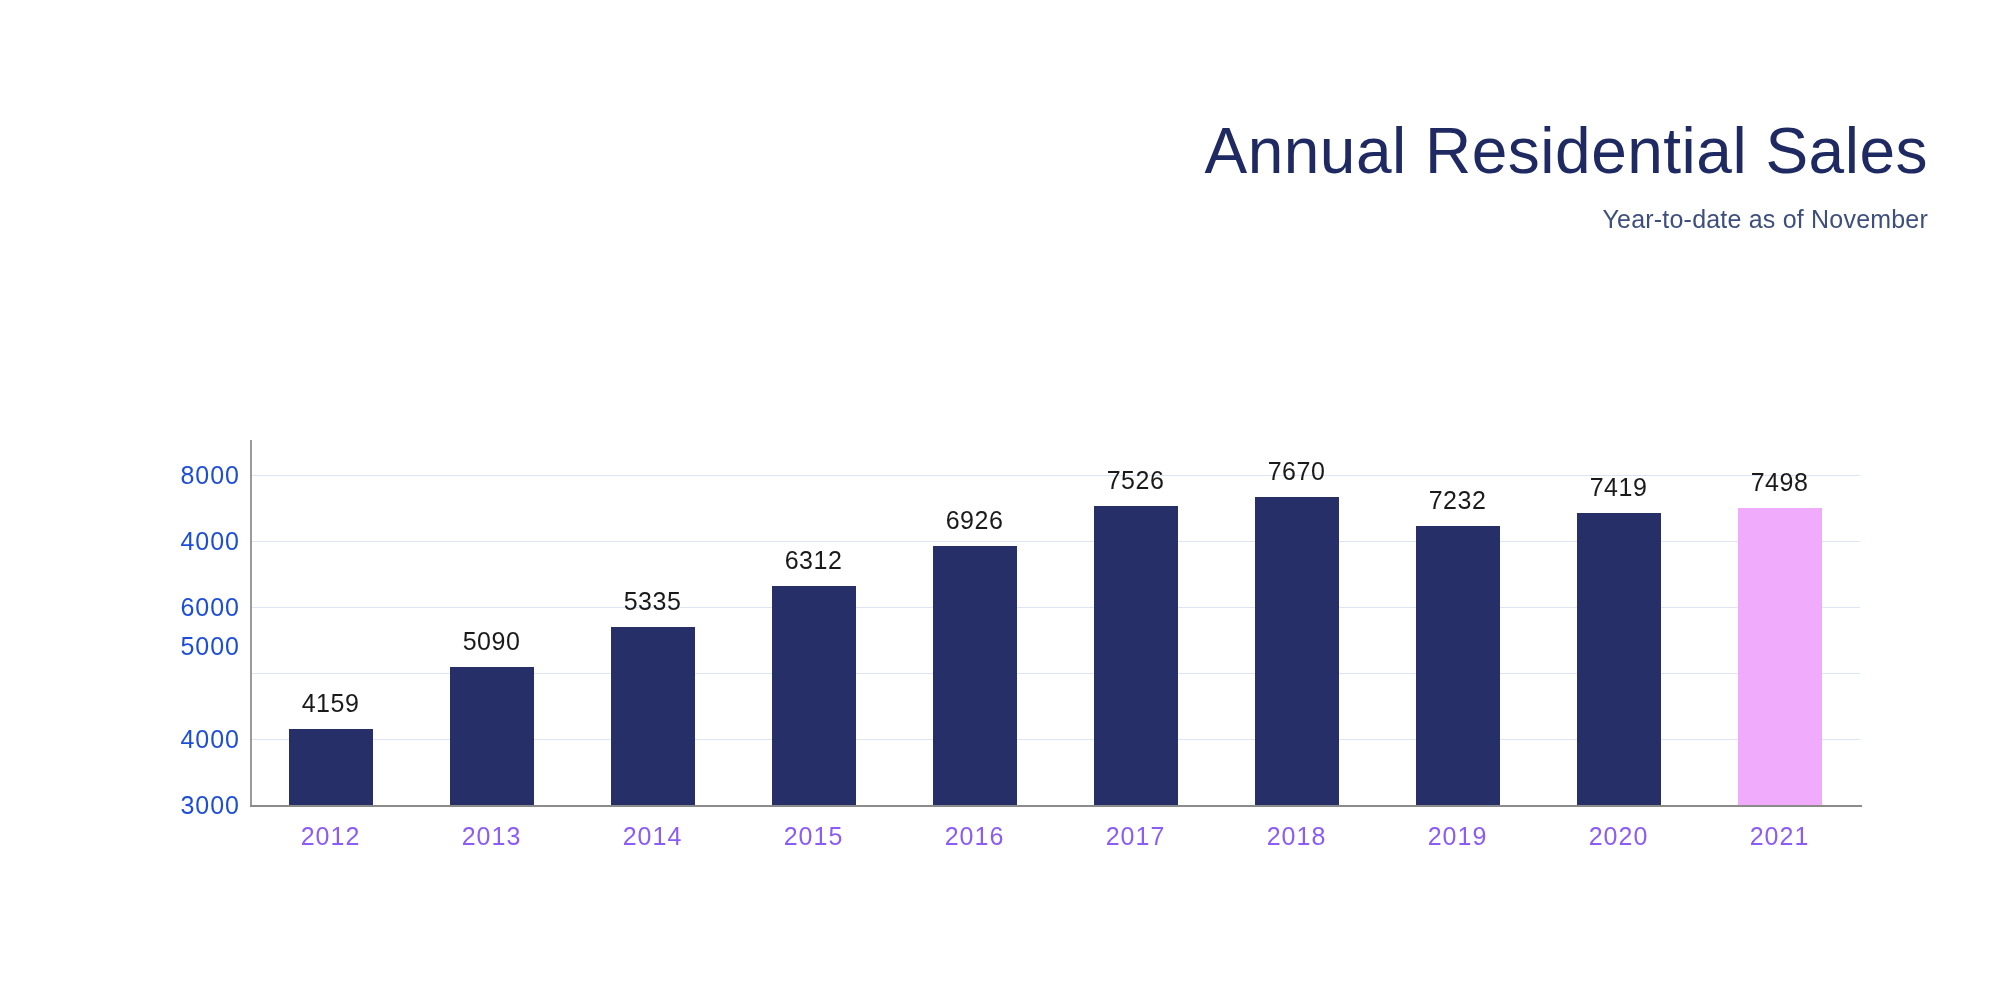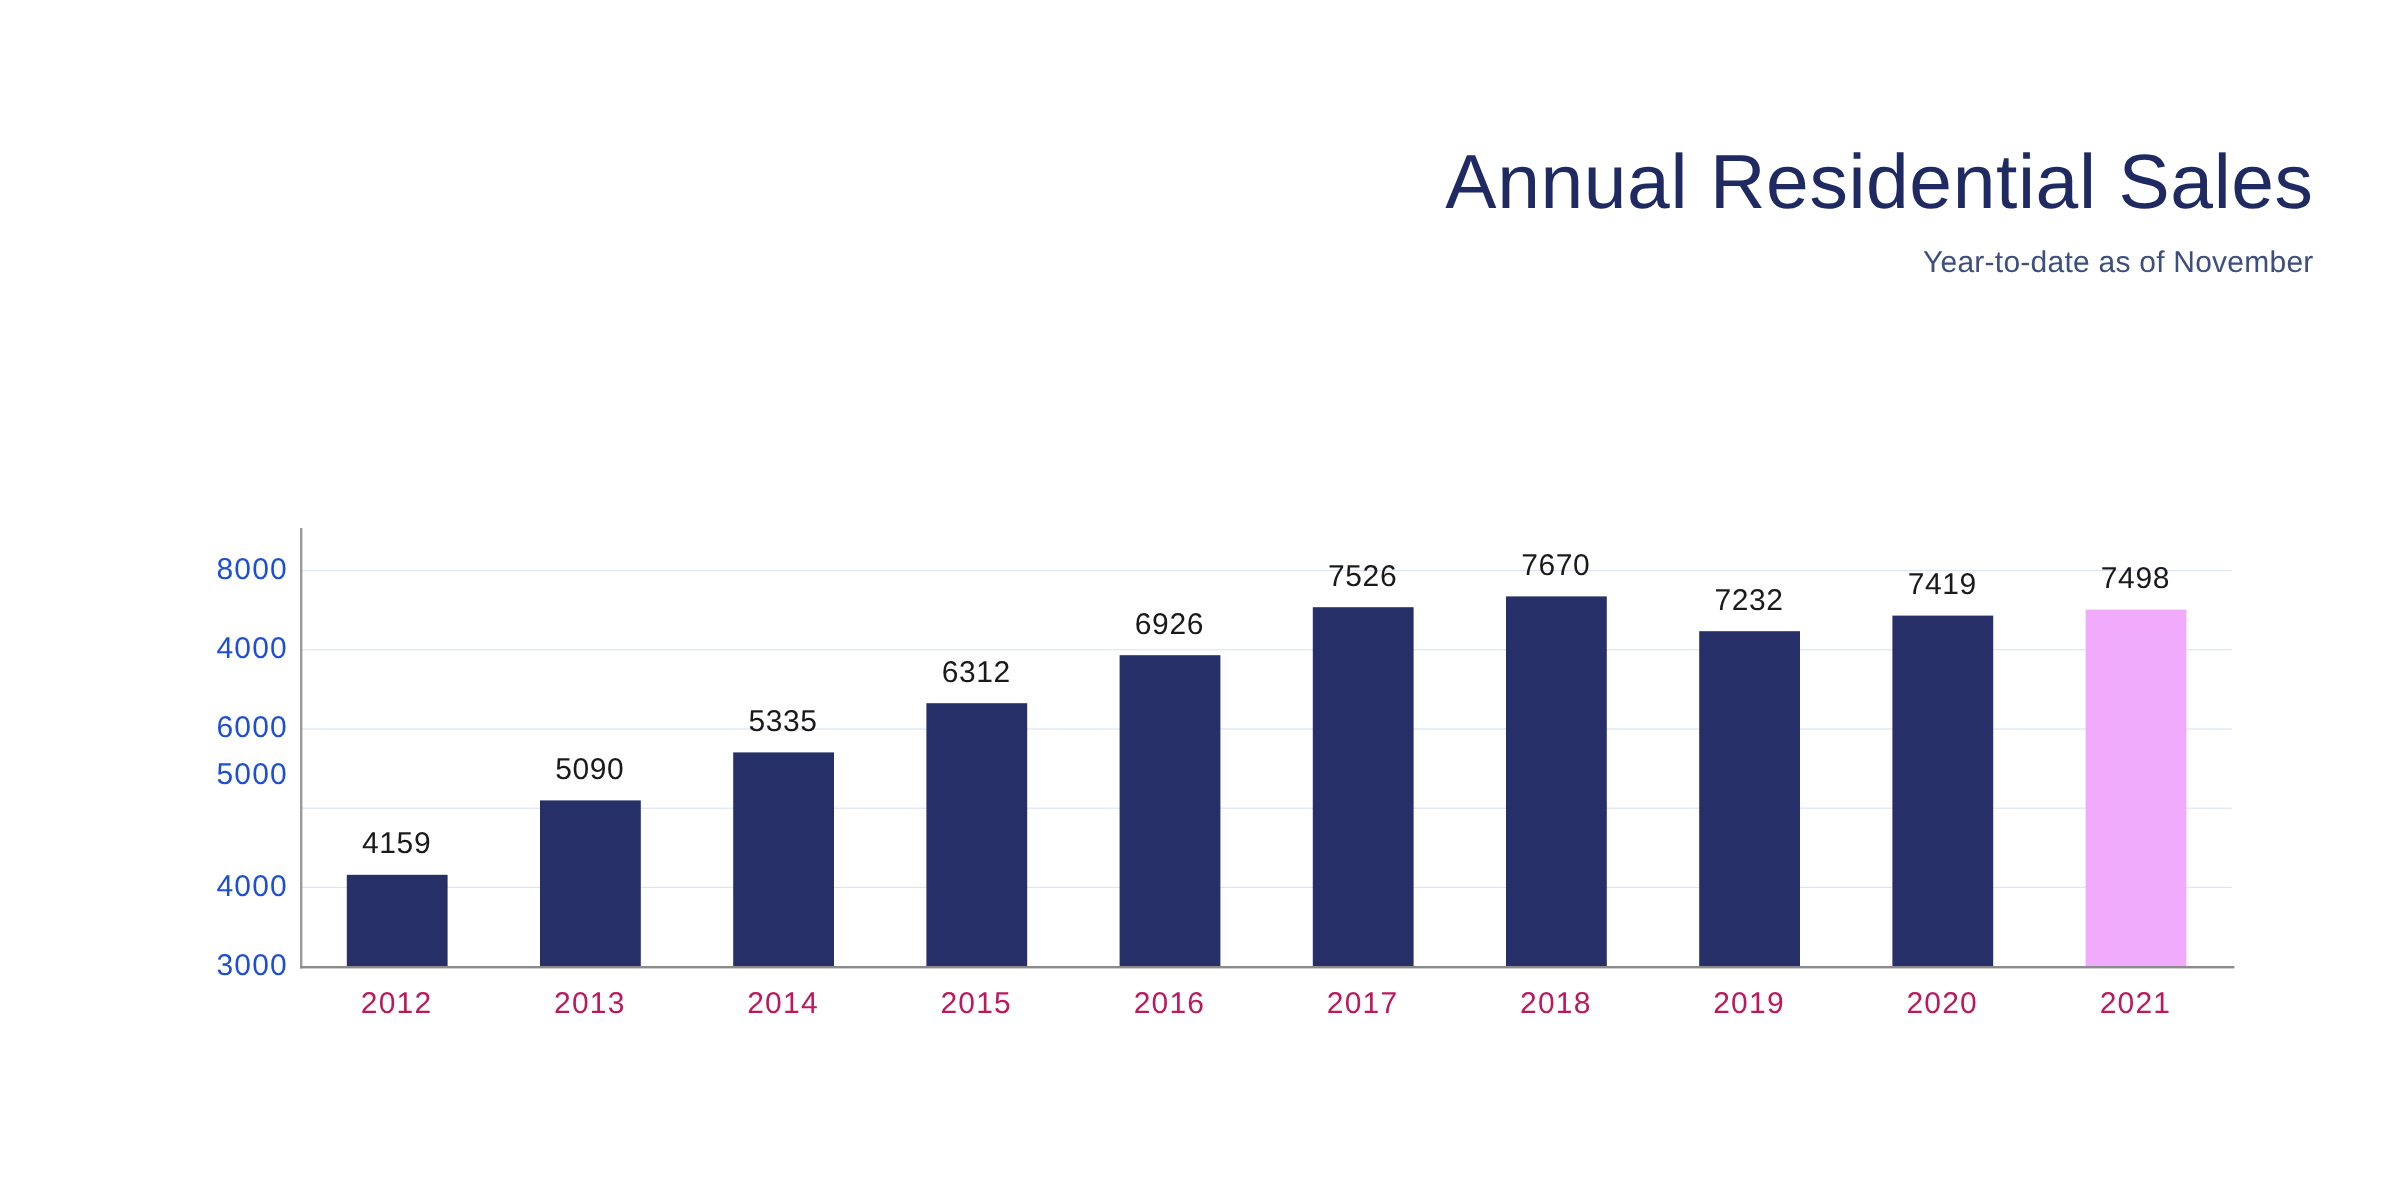--- a/index.html
+++ b/index.html
@@ -148,21 +148,21 @@
     left: 250px;
     top: 822px;
     width: 1610px;
     display: flex;
     justify-content: space-around;
   }
   .x-tick {
     flex: 1 1 0;
     text-align: center;
     font-size: 25px;
-    color: #be185d;
+    color: #8b5cf6;
     letter-spacing: 1px;
   }
 </style>
 </head>
 <body>
 
 <div id="chart-figure">
 
   <div id="header">
     <h1 id="chart-title">Annual Residential Sales</h1>

